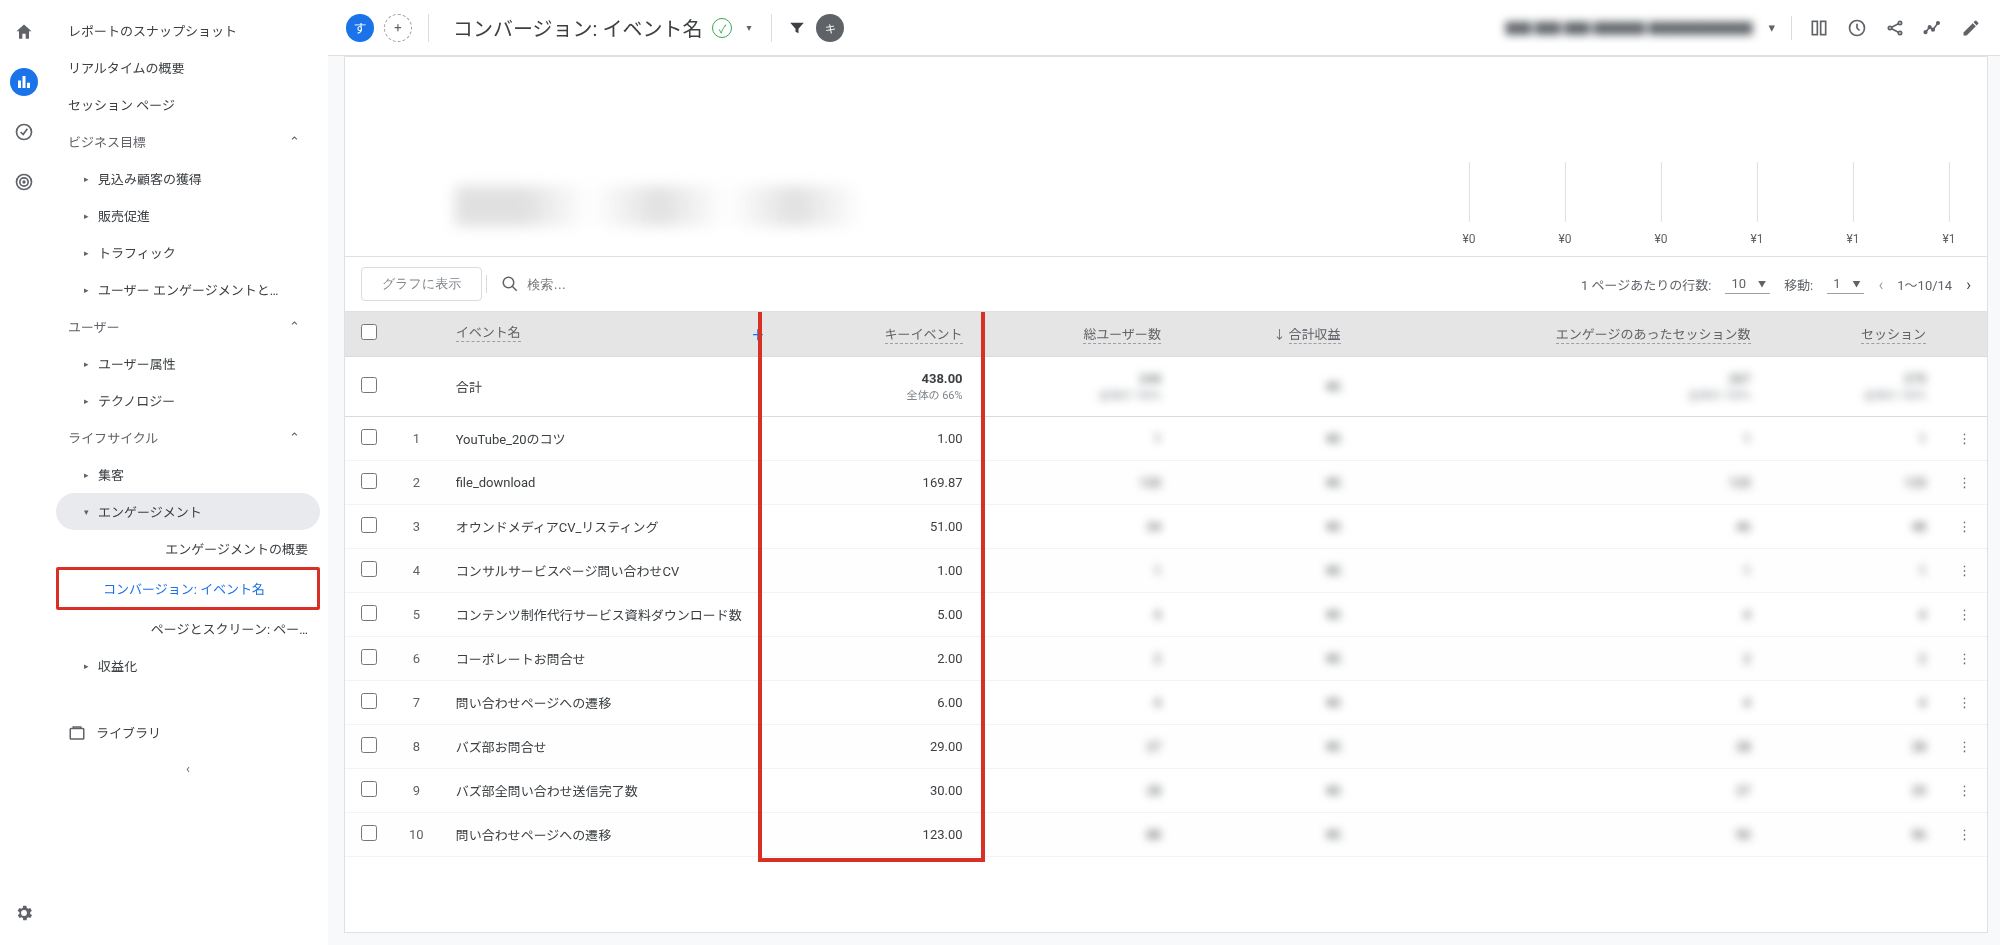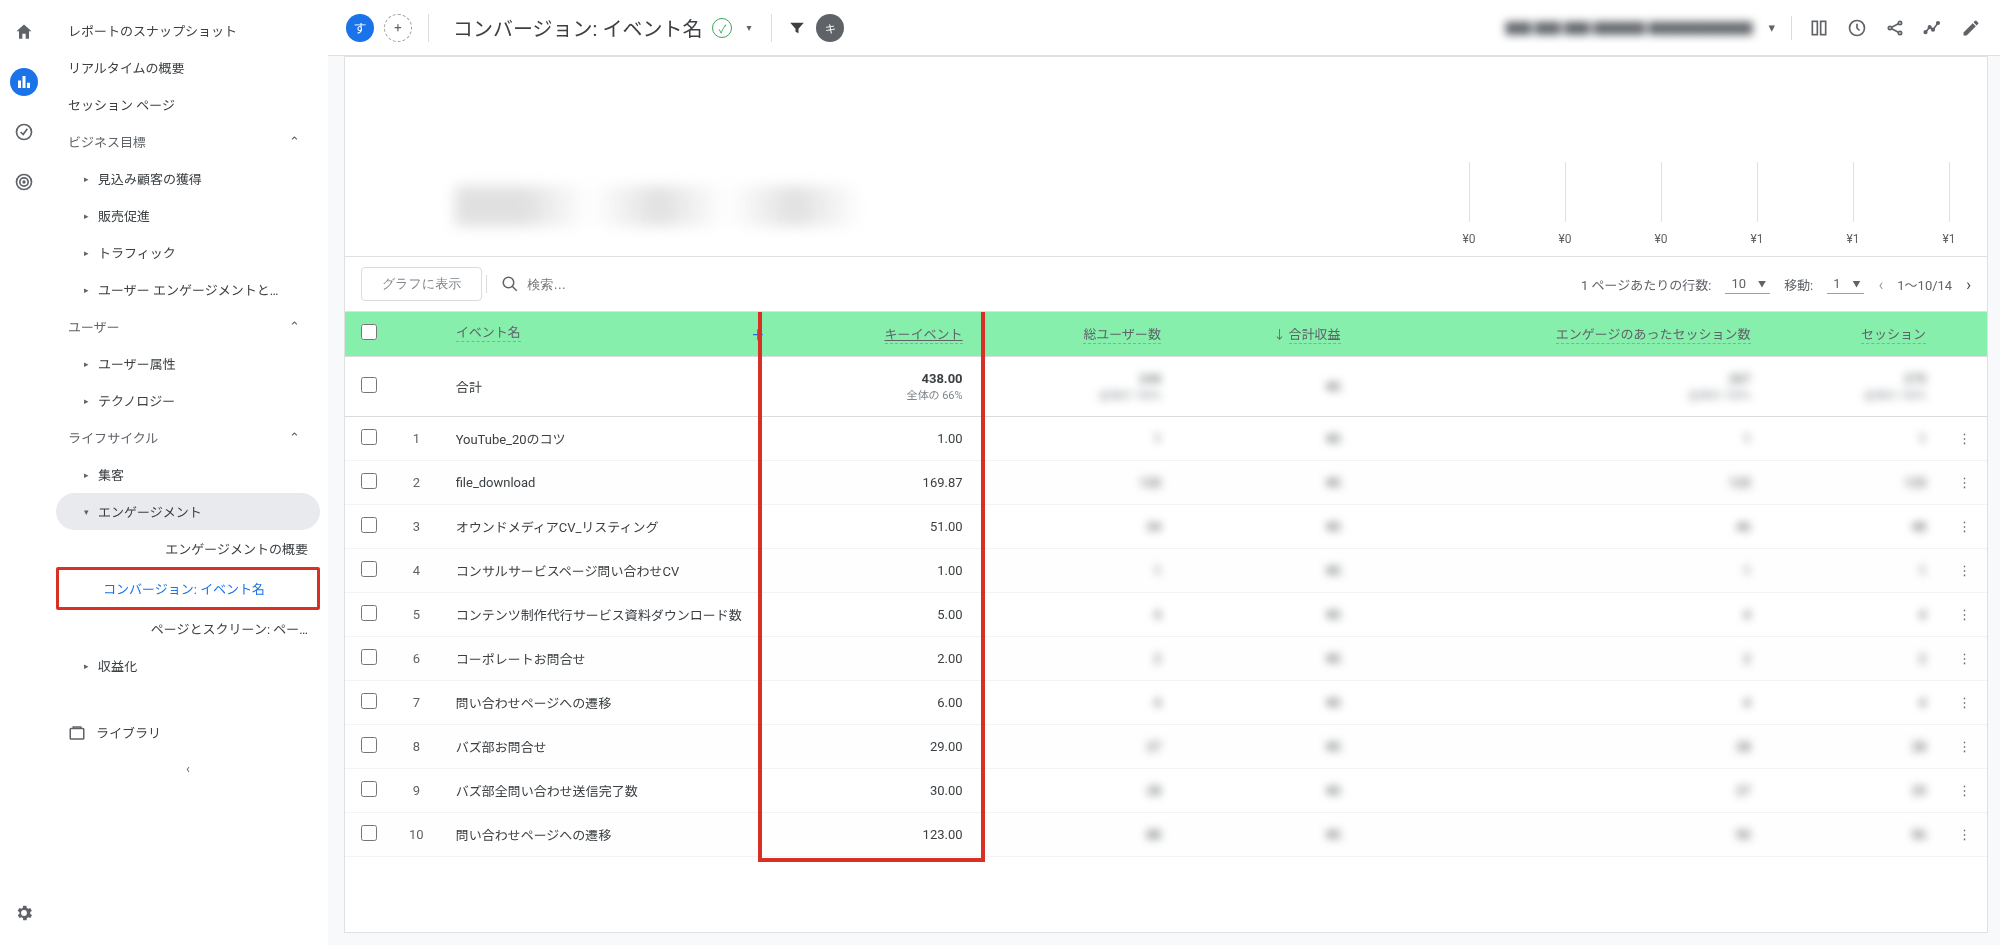--- a/index.html
+++ b/index.html
@@ -56,38 +56,38 @@
 .search-wrap input { border: none; outline: none; font-size: 13px; width: 260px; }
 .pager { display: flex; align-items: center; gap: 14px; color: #5f6368; font-size: 13px; }
 .pager .sel { border-bottom: 1px solid #9aa0a6; padding: 2px 24px 2px 6px; position: relative; }
 .pager .sel::after { content: "▼"; font-size: 8px; position: absolute; right: 4px; top: 4px; color: #5f6368; }
 .pager .nav-arrow { color: #9aa0a6; cursor: pointer; font-size: 16px; }
 
 
 .table-wrap { flex: 1; overflow: auto; }
 table { width: 100%; border-collapse: collapse; }
 th, td { padding: 0 16px; height: 44px; text-align: right; font-size: 13px; white-space: nowrap; }
-th { font-weight: 400; color: #5f6368; border-bottom: 1px solid #dadce0; background: #86efac; position: relative; }
+th { font-weight: 400; color: #5f6368; border-bottom: 1px solid #dadce0; background: #e5e5e5; position: relative; }
 th .underline, td .underline-cell { border-bottom: 1px dashed #9aa0a6; padding-bottom: 1px; }
 th.event-name { text-align: left; width: 340px; }
 td.event-name { text-align: left; color: #1a73e8; cursor: pointer; }
 td.event-name .name-txt { color: #3c4043; margin-top: 38px; }
 td .blur { filter: blur(4px); color: #3c4043; }
 .chk { width: 48px; text-align: center; }
 .idx { width: 40px; text-align: center; color: #5f6368; }
 tbody tr { border-bottom: 1px solid #f1f3f4; }
 tbody tr:nth-child(odd).data-row { background: #f8f9fa1a; }
 .add-plus { color: #1a73e8; font-size: 20px; font-weight: 300; }
 .totals-row td { border-bottom: 1px solid #dadce0; height: 60px; }
 .totals-row .sub { font-size: 11px; color: #80868b; display: block; }
 .more-cell { width: 40px; text-align: center; }
 .more-dots { color: #5f6368; cursor: pointer; }
 
 
-.red-col-head, .red-col-cell { position: relative; text-decoration: underline; }
+.red-col-head, .red-col-cell { position: relative; }
 .red-box { position: absolute; border: 4px solid #d93025; pointer-events: none; }
 
 input[type=checkbox] { width: 16px; height: 16px; accent-color: #5f6368; }
 .sort-arrow { font-size: 12px; }
 svg { display: block; }
 </style>
 </head>
 <body>
 
 <div class="app">

